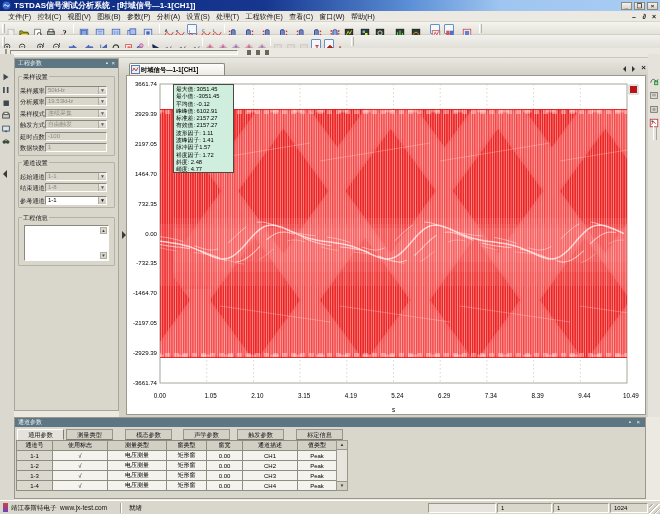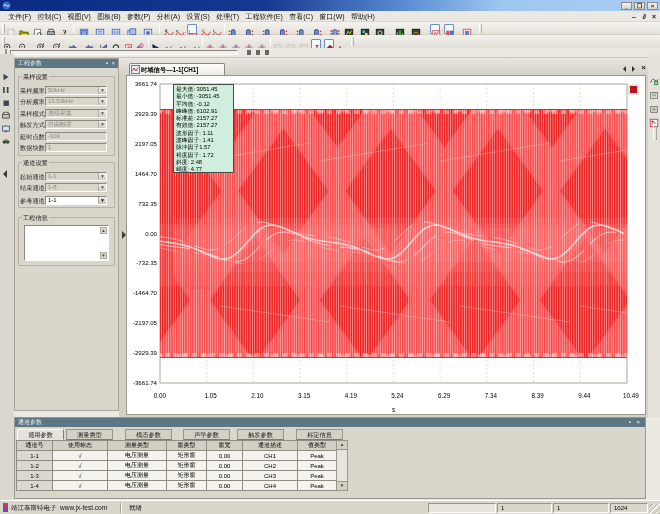--- a/index.html
+++ b/index.html
@@ -51,20 +51,21 @@
 #status{left:0;top:500px;width:660px;height:14px;background:#d9d6cc;border-top:1px solid #fff;font-size:6.5px;color:#111;line-height:13px}
 .sfield{position:absolute;top:2px;height:10px;border:1px solid;border-color:#989589 #fdfdfb #fdfdfb #989589;font-size:6px;line-height:9px;padding-left:3px;color:#000}
 </style></head>
 <body>
 
 <div class="abs" id="title">
   <svg class="abs" style="left:2px;top:1px" width="9" height="9">
       <circle cx="4.5" cy="4.5" r="4.2" fill="#3a6ad0" stroke="#163a86" stroke-width="0.8"></circle>
       <path d="M1.5 5 Q3 2.5 4.5 4.5 T7.5 4" stroke="#fff" stroke-width="1" fill="none"></path>
     </svg>
+  <span class="txt">TSTDAS信号测试分析系统 - [时域信号—1-1[CH1]]</span>
   <span class="wbtn" style="right:28px">_</span>
     <span class="wbtn" style="right:15px">❐</span>
     <span class="wbtn" style="right:2px">×</span>
 </div>
 
 <div class="abs" id="menu"><span style="width:5px;display:inline-block"></span><span class="m">文件(F)</span><span class="m">控制(C)</span><span class="m">视图(V)</span><span class="m">图板(B)</span><span class="m">参数(P)</span><span class="m">分析(A)</span><span class="m">设置(S)</span><span class="m">处理(T)</span><span class="m">工程软件(E)</span><span class="m">查看(C)</span><span class="m">窗口(W)</span><span class="m">帮助(H)</span>
  <span style="position:absolute;right:24px;top:0;font-weight:bold">–</span>
  <span style="position:absolute;right:14px;top:0;font-weight:bold;font-style:italic">∂</span>
  <span style="position:absolute;right:4px;top:0;font-weight:bold">×</span>
 </div>

